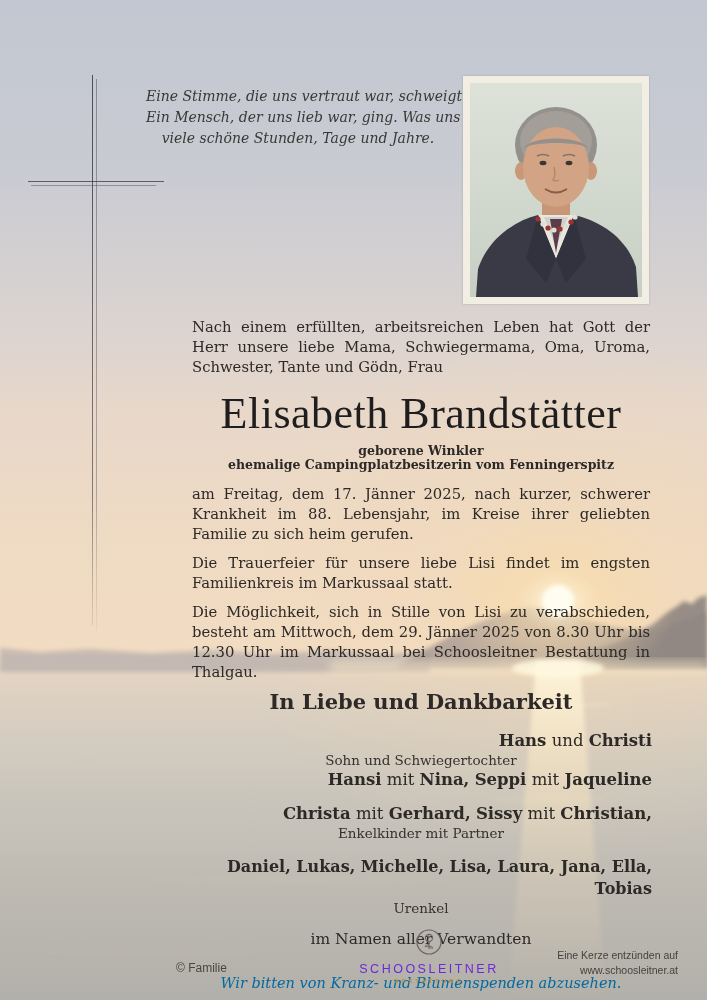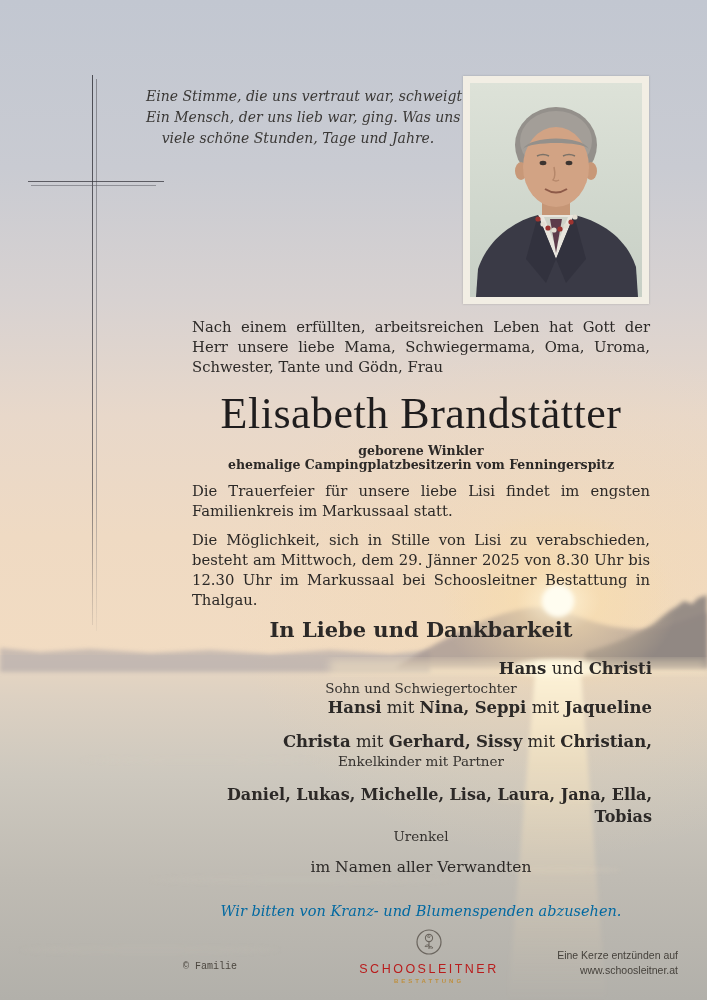--- a/index.html
+++ b/index.html
@@ -53,28 +53,28 @@
   .closing{margin-top:10px;text-align:center;font-weight:bold;font-size:21px;}
   .fam-names{margin-top:18px;text-align:right;font-size:16.5px;line-height:22px;}
   .fam-names .b{font-weight:bold;}
   .fam-rel{text-align:center;font-size:13.5px;line-height:17px;color:#35322f;}
   .fam2{margin-top:12px;}
   .fam3{margin-top:14px;font-size:16px;}
   .in-name{margin-top:12px;text-align:center;font-size:15.5px;}
   .request{margin-top:24px;text-align:center;font-style:italic;font-size:14.5px;color:#0369a1;}
   
   .footer-credit{
-    position:absolute;left:183px;top:961px;z-index:2;
-    font-family:Liberation Mono, monospace;font-size:10px;color:#4b463f;
+    position:absolute;left:176px;top:961px;z-index:2;
+    font-family:Liberation Sans, sans-serif;font-size:12px;color:#4b463f;
   }
   .logo{
     position:absolute;left:344px;top:928px;width:170px;z-index:2;text-align:center;
     font-family:"Liberation Sans",sans-serif;
   }
-  .logo-name{font-size:12.5px;letter-spacing:2.5px;color:#b91c1c;margin-top:2px;}
+  .logo-name{font-size:12.5px;letter-spacing:2.5px;color:#6d28d9;margin-top:2px;}
   .logo-sub{font-size:6px;letter-spacing:3px;color:#bf8f3e;margin-top:2px;font-weight:bold;}
   .candle{
     position:absolute;left:508px;top:948px;width:170px;z-index:2;text-align:right;
     font-family:"Liberation Sans",sans-serif;font-size:10.5px;line-height:15px;color:#46423c;
   }
 </style>
 </head>
 <body>
 
 <div class="page">
@@ -213,20 +213,21 @@
     </svg>
   </div>
 
   <div class="content">
     <p class="intro">Nach einem erfüllten, arbeitsreichen Leben hat Gott der Herr unsere liebe Mama, Schwiegermama, Oma, Uroma, Schwester, Tante und Gödn, Frau</p>
 
     <h1 class="name">Elisabeth Brandstätter</h1>
     <div class="sub sub1">geborene Winkler</div>
     <div class="sub">ehemalige Campingplatzbesitzerin vom Fenningerspitz</div>
 
+    <p class="para para1">am Freitag, dem 17. Jänner 2025, nach kurzer, schwerer Krankheit im 88. Lebensjahr, im Kreise ihrer geliebten Familie zu sich heim gerufen.</p>
     <p class="para">Die Trauerfeier für unsere liebe Lisi findet im engsten Familienkreis im Markussaal statt.</p>
     <p class="para">Die Möglichkeit, sich in Stille von Lisi zu verabschieden, besteht am Mittwoch, dem 29. Jänner 2025 von 8.30 Uhr bis 12.30 Uhr im Markussaal bei Schoosleitner Bestattung in Thalgau.</p>
 
     <div class="closing">In Liebe und Dankbarkeit</div>
 
     <div>
       <div class="fam-names"><span class="b">Hans</span><span> und </span><span class="b">Christi</span></div>
       <div class="fam-rel">Sohn und Schwiegertochter</div>
     </div>
 

